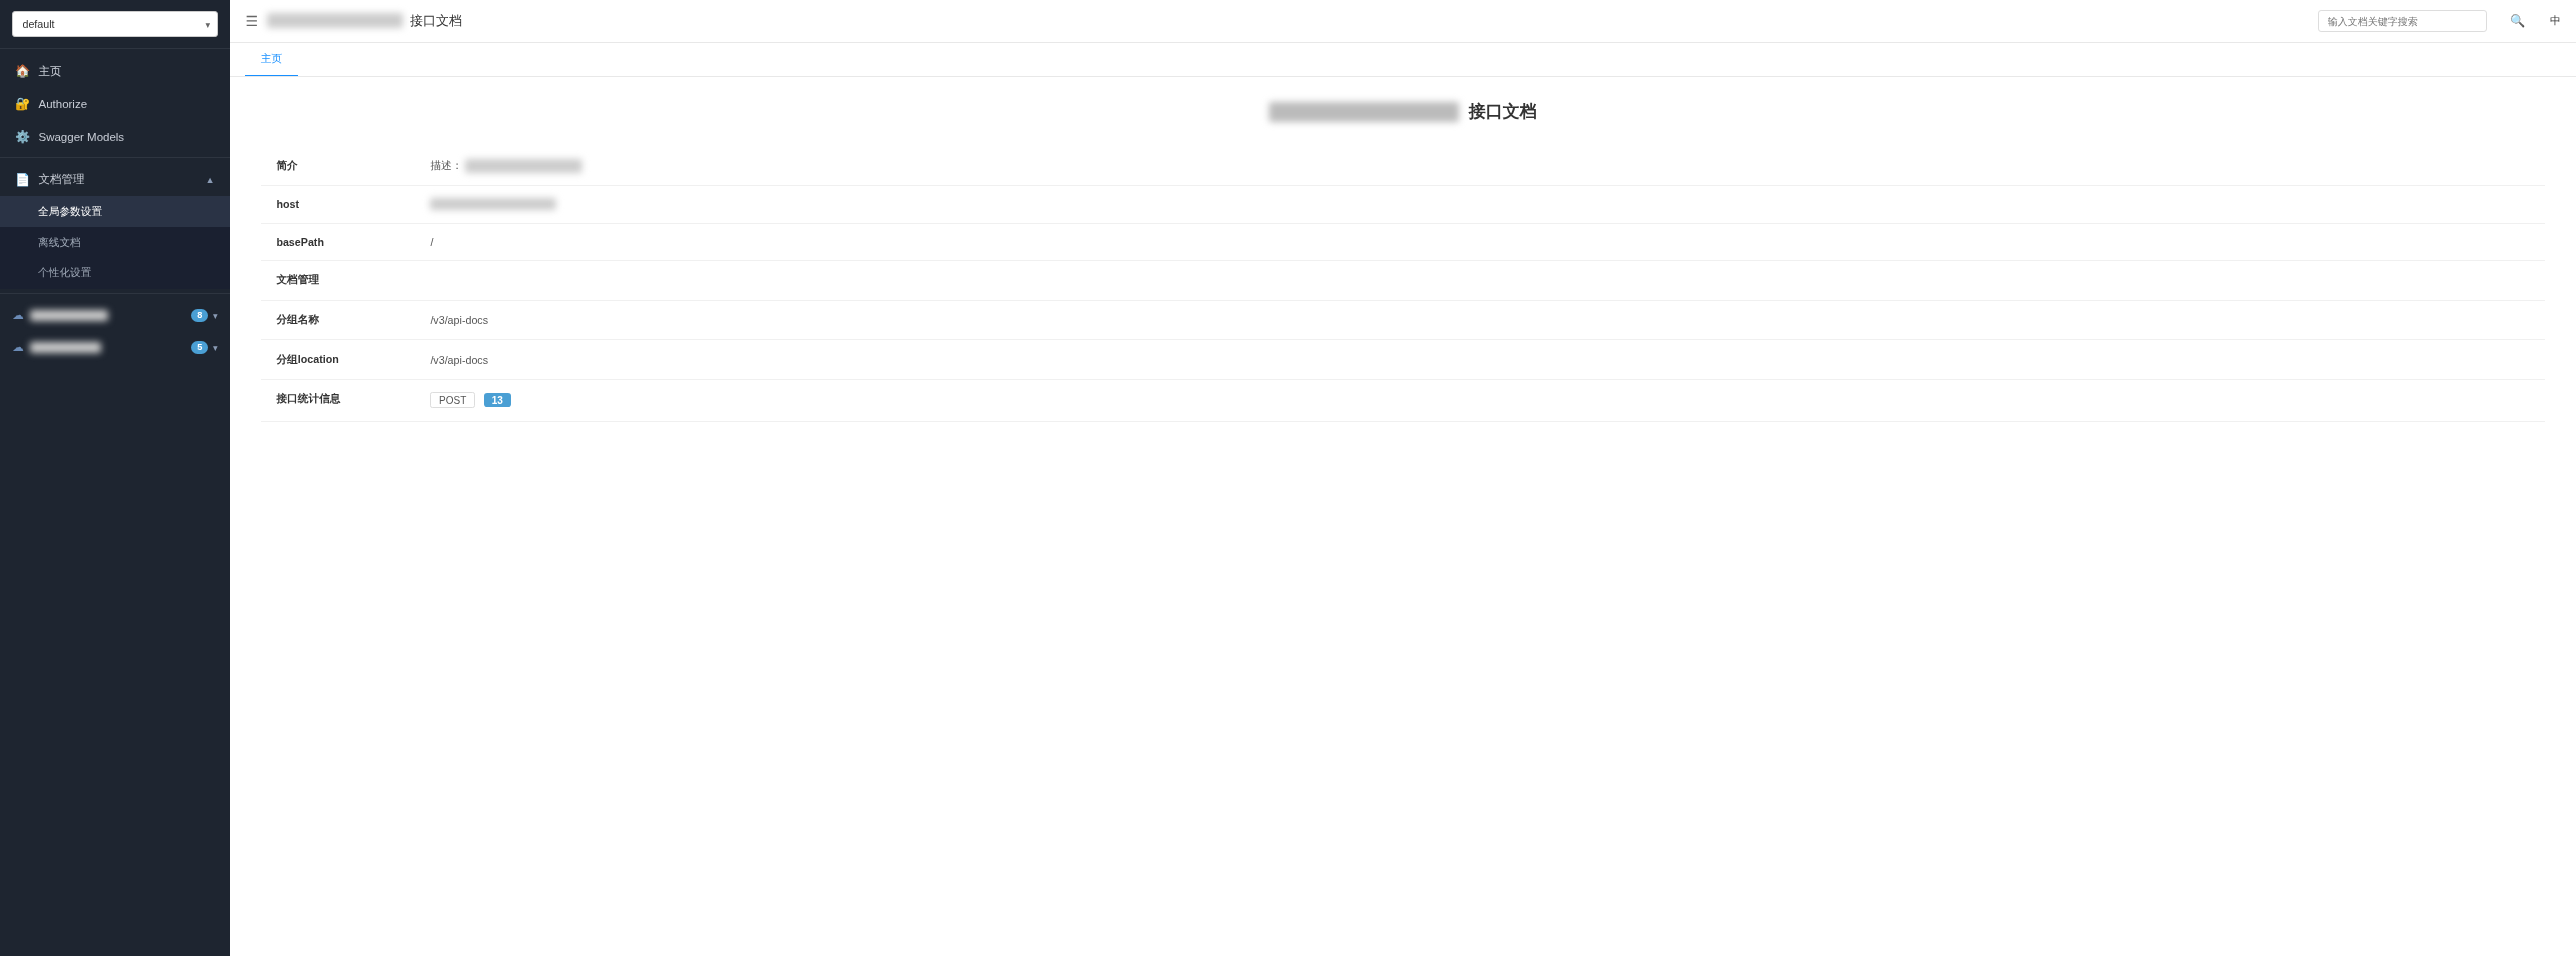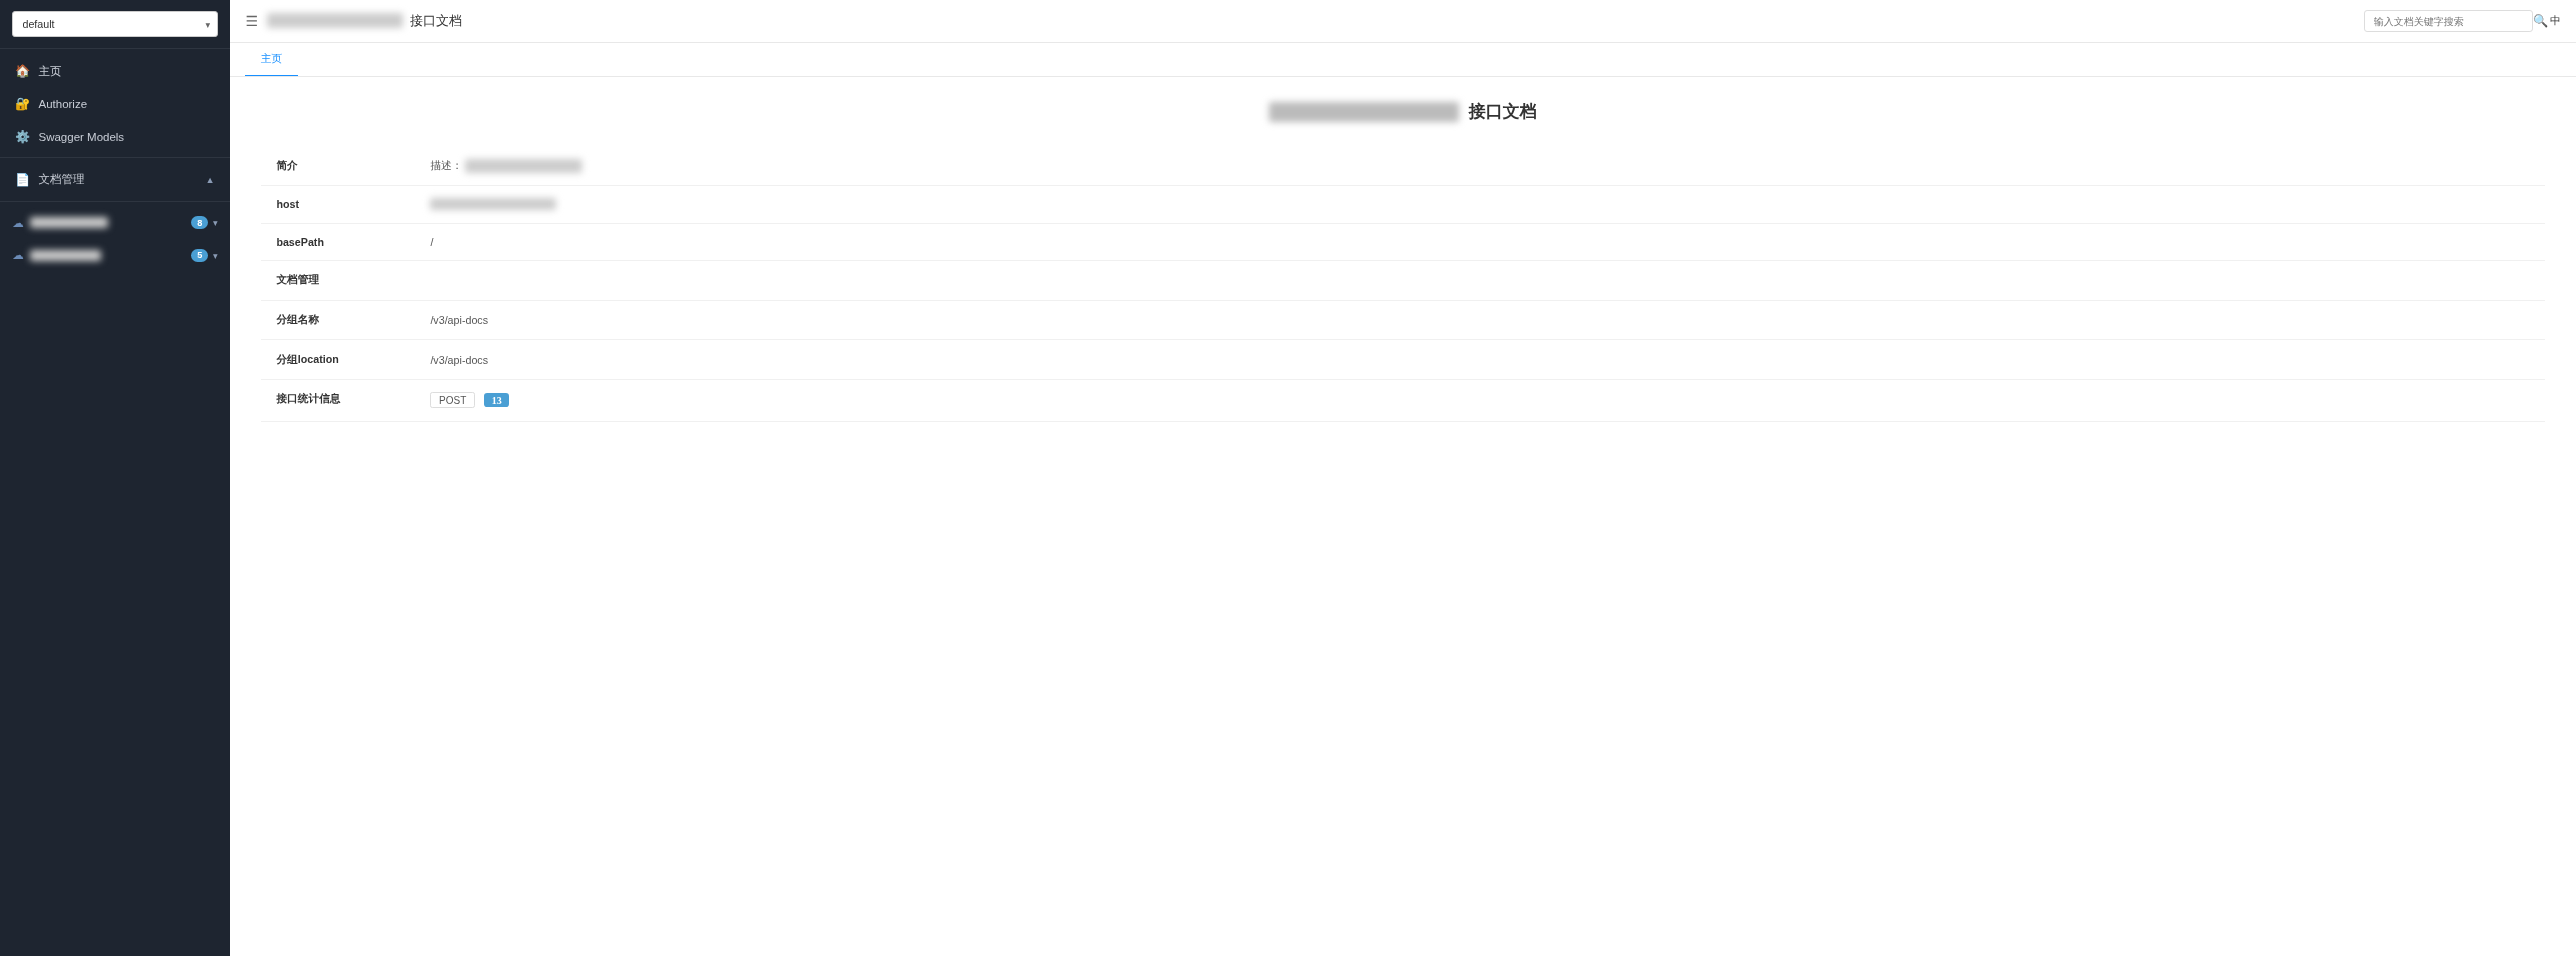--- a/index.html
+++ b/index.html
@@ -199,21 +199,21 @@
       background: #ccc;
       border-radius: 2.3px;
       color: transparent;
       user-select: none;
       margin-right: 3.1px;
     }
 
     .topbar-search {
       display: flex;
       align-items: center;
-      gap: 1px;
+      gap: 24px;
       margin-left: auto;
     }
 
     .topbar-search input {
       border: 0.8px solid #ddd;
       border-radius: 3.1px;
       padding: 4.6px 9.2px;
       font-size: 10px;
       width: 169px;
       color: #999;
@@ -318,21 +318,20 @@
     }
 
     .count-badge {
       display: inline-block;
       background: #4a9fd4;
       color: #fff;
       border-radius: 3.1px;
       padding: 1.5px 7.7px;
       font-size: 10px;
       font-weight: bold;
-      font-family: Liberation Serif, serif;
     }
 
     .chevron-icon {
       font-size: 9.2px;
       color: #8a9bb5;
     }
   </style>
 </head>
 <body>
 
@@ -366,20 +365,31 @@
     <hr class="sidebar-divider">
 
     <div class="sidebar-section">
       <div class="sidebar-section-left">
         <span class="icon">📄</span>
         <span>文档管理</span>
       </div>
       <span class="chevron-icon">▲</span>
     </div>
 
+    <div class="sidebar-sub">
+      <div class="sidebar-sub-item active">
+        <span>全局参数设置</span>
+      </div>
+      <div class="sidebar-sub-item">
+        <span>离线文档</span>
+      </div>
+      <div class="sidebar-sub-item">
+        <span>个性化设置</span>
+      </div>
+    </div>
 
     <hr class="sidebar-divider">
 
     <div class="sidebar-service">
       <div class="sidebar-service-left">
         <span class="cloud-icon">☁</span>
         <span class="service-text blurred-text">███████████</span>
       </div>
       <div style="display:flex;align-items:center;gap:4.6px;">
         <span class="badge">8</span>

